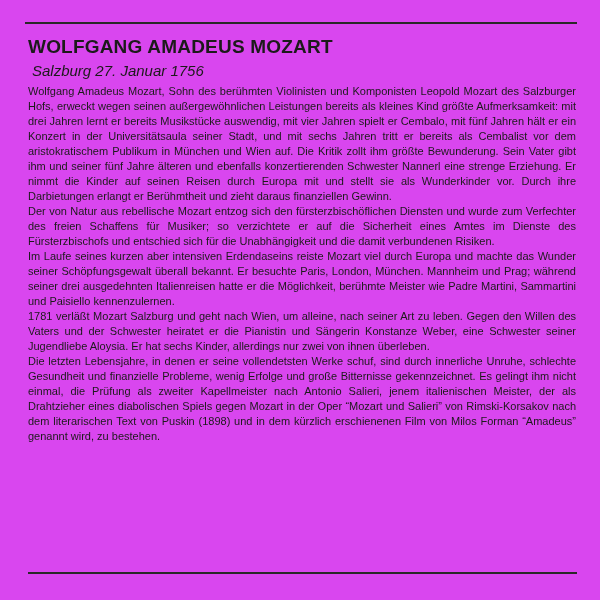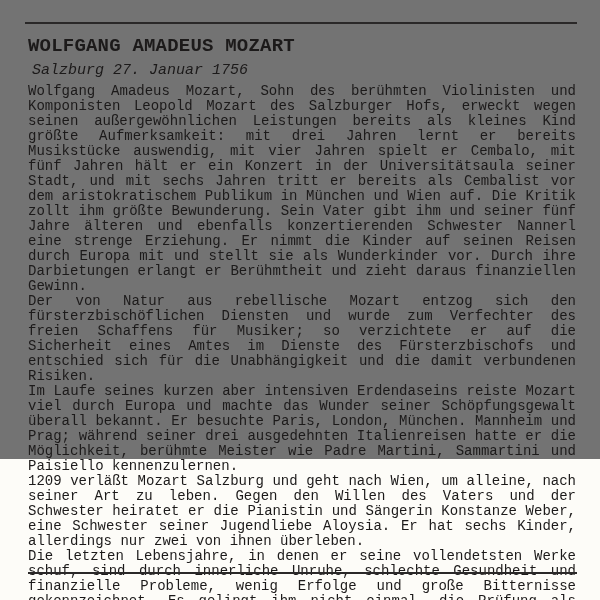--- a/index.html
+++ b/index.html
@@ -6,24 +6,24 @@
     margin: 0;
     padding: 0;
     width: 600px;
     height: 600px;
     background: #fdfcf8;
     overflow: hidden;
   }
   .page {
     position: relative;
     width: 600px;
-    height: 459px;
-    background: #737373;
+    height: 600px;
+    background: #d946ef;
     color: #1c1a1a;
-    font-family: Liberation Mono, monospace;
+    font-family: Liberation Sans, sans-serif;
   }
   .rule {
     position: absolute;
     left: 25px;
     width: 552px;
     height: 2px;
     background: #2a2828;
   }
   .rule.top { top: 22px; }
   .rule.bottom { top: 572px; left: 28px; width: 549px; }
@@ -41,21 +41,21 @@
     margin: 0;
   }
   .subtitle {
     font-style: italic;
     font-size: 15px;
     line-height: 19px;
     margin: 4px;
   }
   .body {
     margin-top: 1px;
-    font-size: 14px;
+    font-size: 11px;
     line-height: 15px;
     text-align: justify;
     hyphens: none;
   }
   .body p {
     margin: 0;
   }
 </style>
 </head>
 <body>
@@ -64,19 +64,19 @@
   <div class="rule top"></div>
 
   <div class="content">
     <h1 class="title">WOLFGANG AMADEUS MOZART</h1>
     <div class="subtitle">Salzburg 27. Januar 1756</div>
 
     <div class="body">
       <p>Wolfgang Amadeus Mozart, Sohn des berühmten Violinisten und Komponisten Leopold Mozart des Salzburger Hofs, erweckt wegen seinen außergewöhnlichen Leistungen bereits als kleines Kind größte Aufmerksamkeit: mit drei Jahren lernt er bereits Musikstücke auswendig, mit vier Jahren spielt er Cembalo, mit fünf Jahren hält er ein Konzert in der Universitätsaula seiner Stadt, und mit sechs Jahren tritt er bereits als Cembalist vor dem aristokratischem Publikum in München und Wien auf. Die Kritik zollt ihm größte Bewunderung. Sein Vater gibt ihm und seiner fünf Jahre älteren und ebenfalls konzertierenden Schwester Nannerl eine strenge Erziehung. Er nimmt die Kinder auf seinen Reisen durch Europa mit und stellt sie als Wunderkinder vor. Durch ihre Darbietungen erlangt er Berühmtheit und zieht daraus finanziellen Gewinn.</p>
       <p>Der von Natur aus rebellische Mozart entzog sich den fürsterzbischöflichen Diensten und wurde zum Verfechter des freien Schaffens für Musiker; so verzichtete er auf die Sicherheit eines Amtes im Dienste des Fürsterzbischofs und entschied sich für die Unabhängigkeit und die damit verbundenen Risiken.</p>
       <p>Im Laufe seines kurzen aber intensiven Erdendaseins reiste Mozart viel durch Europa und machte das Wunder seiner Schöpfungsgewalt überall bekannt. Er besuchte Paris, London, München. Mannheim und Prag; während seiner drei ausgedehnten Italienreisen hatte er die Möglichkeit, berühmte Meister wie Padre Martini, Sammartini und Paisiello kennenzulernen.</p>
-      <p>1209 verläßt Mozart Salzburg und geht nach Wien, um alleine, nach seiner Art zu leben. Gegen den Willen des Vaters und der Schwester heiratet er die Pianistin und Sängerin Konstanze Weber, eine Schwester seiner Jugendliebe Aloysia. Er hat sechs Kinder, allerdings nur zwei von ihnen überleben.</p>
+      <p>1781 verläßt Mozart Salzburg und geht nach Wien, um alleine, nach seiner Art zu leben. Gegen den Willen des Vaters und der Schwester heiratet er die Pianistin und Sängerin Konstanze Weber, eine Schwester seiner Jugendliebe Aloysia. Er hat sechs Kinder, allerdings nur zwei von ihnen überleben.</p>
       <p>Die letzten Lebensjahre, in denen er seine vollendetsten Werke schuf, sind durch innerliche Unruhe, schlechte Gesundheit und finanzielle Probleme, wenig Erfolge und große Bitternisse gekennzeichnet. Es gelingt ihm nicht einmal, die Prüfung als zweiter Kapellmeister nach Antonio Salieri, jenem italienischen Meister, der als Drahtzieher eines diabolischen Spiels gegen Mozart in der Oper “Mozart und Salieri” von Rimski-Korsakov nach dem literarischen Text von Puskin (1898) und in dem kürzlich erschienenen Film von Milos Forman “Amadeus” genannt wird, zu bestehen.</p>
     </div>
   </div>
 
   <div class="rule bottom"></div>
 </div>
 
 </body></html>

